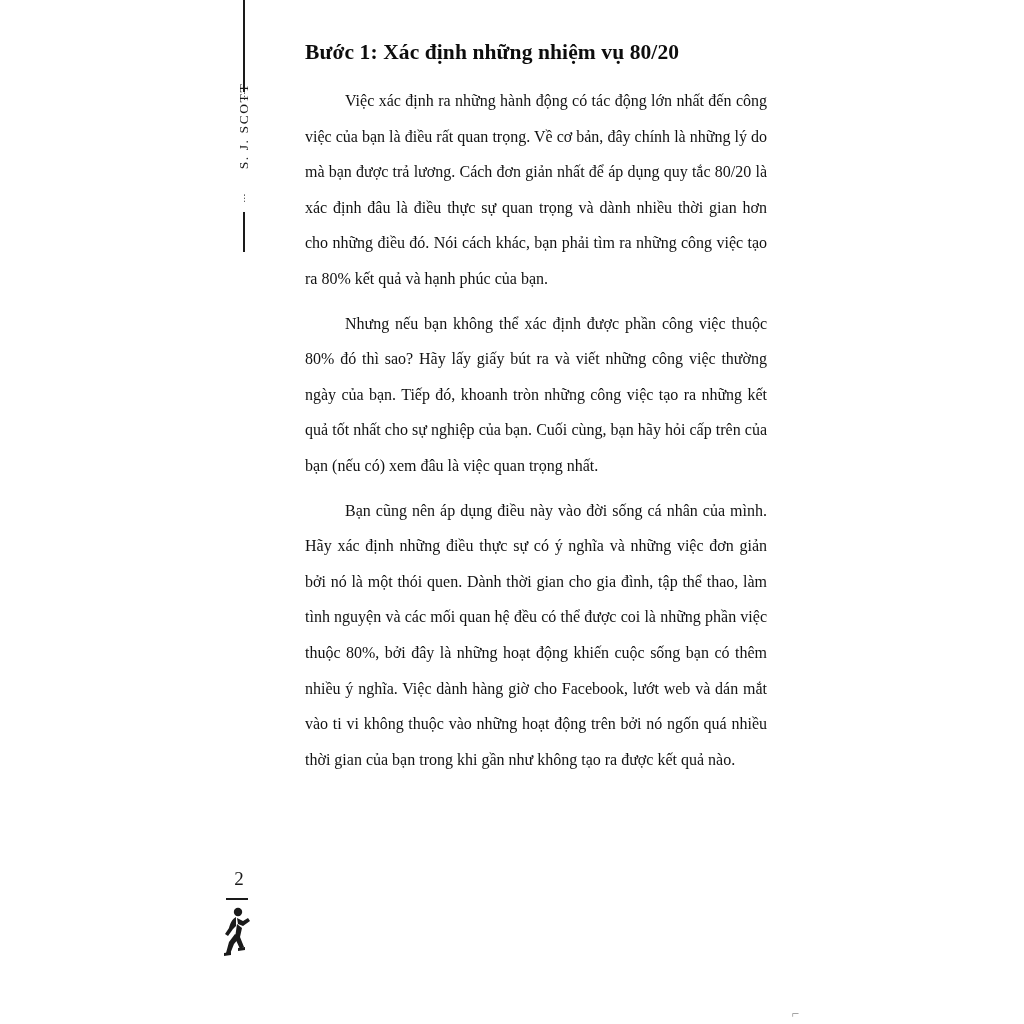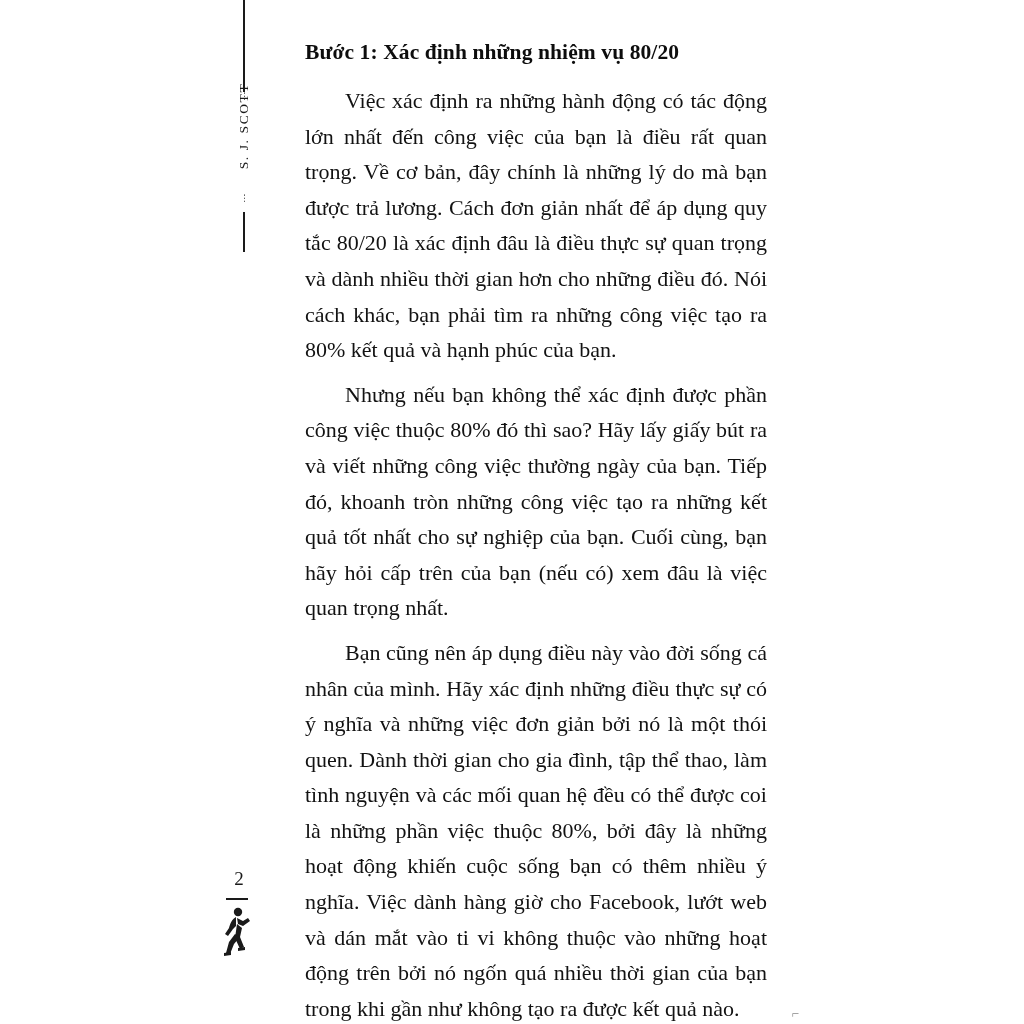--- a/index.html
+++ b/index.html
@@ -110,21 +110,21 @@
   .heading {
     font-family: "Liberation Serif", serif;
     font-weight: bold;
     font-size: 21.5px;
     letter-spacing: 0.1px;
     margin: 0 0 18px 0;
     color: #0d0d0d;
   }
   p.body {
     margin: 0 0 9px 0;
-    font-size: 22px;
+    font-size: 16px;
     line-height: 35.6px;
     text-align: justify;
     text-indent: 40px;
     color: #121212;
     -webkit-hyphens: none;
     hyphens: none;
   }
   p.body:last-child { margin-bottom: 0; }
   .it { }
 

